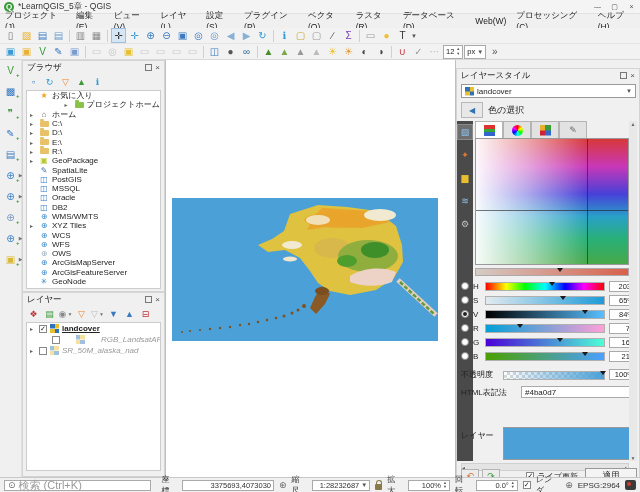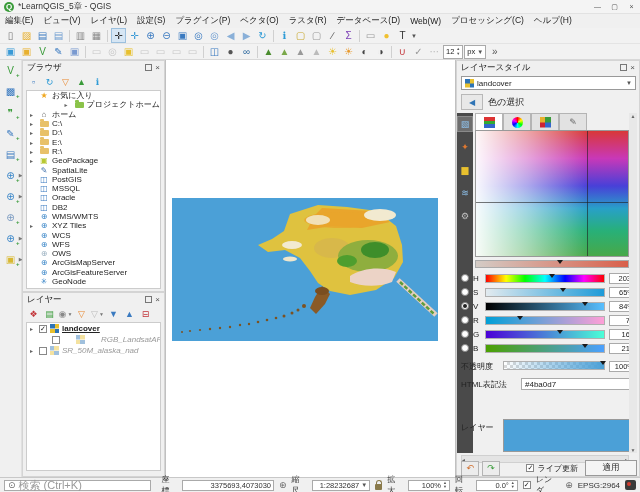--- a/index.html
+++ b/index.html
@@ -48,21 +48,21 @@
   .folder:before{content:"";position:absolute;top:-2px;left:0;width:4px;height:2px;background:inherit;border-radius:1px 1px 0 0;}
   .checkbox{width:8px;height:8px;border:1px solid #888;background:#fff;flex:0 0 8px;display:flex;align-items:center;justify-content:center;font-size:7px;color:#222;box-sizing:border-box;}
   .rastericon{width:9px;height:9px;flex:0 0 9px;background-image:linear-gradient(90deg,#2e74b5 50%,#e8c02e 50%),linear-gradient(90deg,#e8c02e 50%,#2e74b5 50%);background-size:100% 50%;background-repeat:no-repeat;background-position:0 0,0 100%;}
   .lname{font-size:8px;}
   .lname.sel{font-weight:bold;text-decoration:underline;}
   .lname.dim{color:#999;font-style:italic;}
   
   .map-canvas{position:absolute;left:165px;top:0;width:291px;height:417px;background:#fff;border-left:1px solid #c0c0c0;border-right:1px solid #c0c0c0;box-sizing:border-box;}
   .map-canvas svg{position:absolute;left:6px;top:138px;}
   
-  .styling{position:absolute;left:456px;top:0;width:184px;height:417px;background:#f0f0f0;border:1px solid #d4d4d4;box-sizing:border-box;}
+  .styling{position:absolute;left:456px;top:8px;width:184px;height:417px;background:#f0f0f0;border:1px solid #d4d4d4;box-sizing:border-box;}
   .layer-combo{position:absolute;left:4px;top:15px;width:175px;height:14px;background:#fff;border:1px solid #999;display:flex;align-items:center;gap:3px;padding:0 3px;box-sizing:border-box;}
   .layer-combo .cname{font-size:8px;}
   .layer-combo .caret{margin-left:auto;}
   .backrow{position:absolute;left:4px;top:33px;display:flex;align-items:center;gap:5px;}
   .back-btn{width:20px;height:14px;border:1px solid #b8b8b8;background:#e8e8e8;display:flex;align-items:center;justify-content:center;color:#2e74b5;font-size:8px;}
   .sec-title{font-size:9px;color:#222;}
   .rail{position:absolute;left:0;top:52px;width:16px;height:340px;background:#4a4a4a;display:flex;flex-direction:column;align-items:center;padding-top:4px;gap:9px;box-sizing:border-box;}
   .rail-item{width:14px;height:14px;display:flex;align-items:center;justify-content:center;font-size:9px;}
   .rail-item.sel{background:#6e6e6e;outline:1px solid #8a8a8a;}
   .tabs{position:absolute;left:18px;top:52px;display:flex;height:17px;}
@@ -86,21 +86,21 @@
   .slabel{font-size:8px;width:8px;flex:0 0 8px;}
   .track{position:relative;flex:1;height:9px;border:1px solid #b0b0b0;box-sizing:border-box;}
   .sval{width:28px;flex:0 0 28px;height:11px;border:1px solid #aaa;background:#fff;font-size:7.5px;display:flex;align-items:center;justify-content:flex-end;padding-right:2px;box-sizing:border-box;}
   .grad-H{background:linear-gradient(to right,#f00,#ff0 17%,#0f0 33%,#0ff 50%,#00f 67%,#f0f 83%,#f00);}
   .grad-S{background:linear-gradient(to right,#e2eaef,#1e9bd8);}
   .grad-V{background:linear-gradient(to right,#000,#58bfff);}
   .grad-R{background:linear-gradient(to right,rgb(0,160,215),rgb(255,160,215));}
   .grad-G{background:linear-gradient(to right,rgb(75,0,215),rgb(75,255,215));}
   .grad-B{background:linear-gradient(to right,rgb(75,160,0),rgb(75,160,255));}
   .grad-O{background-color:#fff;background-image:linear-gradient(to right,rgba(75,160,215,0),rgba(75,160,215,1)),linear-gradient(45deg,#d8d8d8 25%,transparent 25%,transparent 75%,#d8d8d8 75%),linear-gradient(45deg,#d8d8d8 25%,transparent 25%,transparent 75%,#d8d8d8 75%);background-size:100% 100%,6px 6px,6px 6px;background-position:0 0,0 0,3px 3px;}
-  .oprow{position:absolute;left:4px;top:300px;width:176px;display:flex;align-items:flex-start;gap:4px;}
+  .oprow{position:absolute;left:4px;top:300px;width:176px;display:flex;align-items:flex-end;gap:4px;}
   .oplabel{font-size:8px;flex:0 0 38px;}
   .htmlrow{position:absolute;left:4px;top:317px;width:176px;display:flex;align-items:center;gap:4px;}
   .htmllabel{font-size:8px;flex:0 0 56px;}
   .htmlfield{flex:1;height:12px;border:1px solid #aaa;background:#fff;font-size:8px;display:flex;align-items:center;padding-left:3px;box-sizing:border-box;}
   .curcolor{position:absolute;left:4px;top:358px;width:176px;display:flex;align-items:flex-start;gap:4px;}
   .curlabel{font-size:8px;flex:0 0 38px;margin-top:3px;}
   .swatch{flex:1;height:33px;border:1px solid #999;box-sizing:border-box;}
   .hscroll{position:absolute;left:4px;top:394px;width:168px;height:8px;background:#e4e4e4;border:1px solid #d0d0d0;display:flex;align-items:center;justify-content:space-between;font-size:6px;color:#666;box-sizing:border-box;}
   .vscroll{position:absolute;right:2px;top:52px;width:8px;height:340px;background:#e8e8e8;display:flex;flex-direction:column;align-items:center;justify-content:space-between;font-size:5px;color:#666;}
   .vthumb{width:6px;height:56px;background:#c0c0c0;border-radius:2px;margin-top:1px;}
@@ -128,20 +128,21 @@
     <div class="qlogo">Q</div>
     <div class="title-text">*LearnQGIS_5章 - QGIS</div>
     <div class="win-controls" id="win-controls">
         <span class="win-btn">—</span>
         <span class="win-btn">▢</span>
         <span class="win-btn">×</span>
       </div>
   </div>
 
   <div class="menubar" id="menubar">
+      <span class="menu-item">プロジェクト(J)</span>
       <span class="menu-item">編集(E)</span>
       <span class="menu-item">ビュー(V)</span>
       <span class="menu-item">レイヤ(L)</span>
       <span class="menu-item">設定(S)</span>
       <span class="menu-item">プラグイン(P)</span>
       <span class="menu-item">ベクタ(O)</span>
       <span class="menu-item">ラスタ(R)</span>
       <span class="menu-item">データベース(D)</span>
       <span class="menu-item">Web(W)</span>
       <span class="menu-item">プロセッシング(C)</span>

